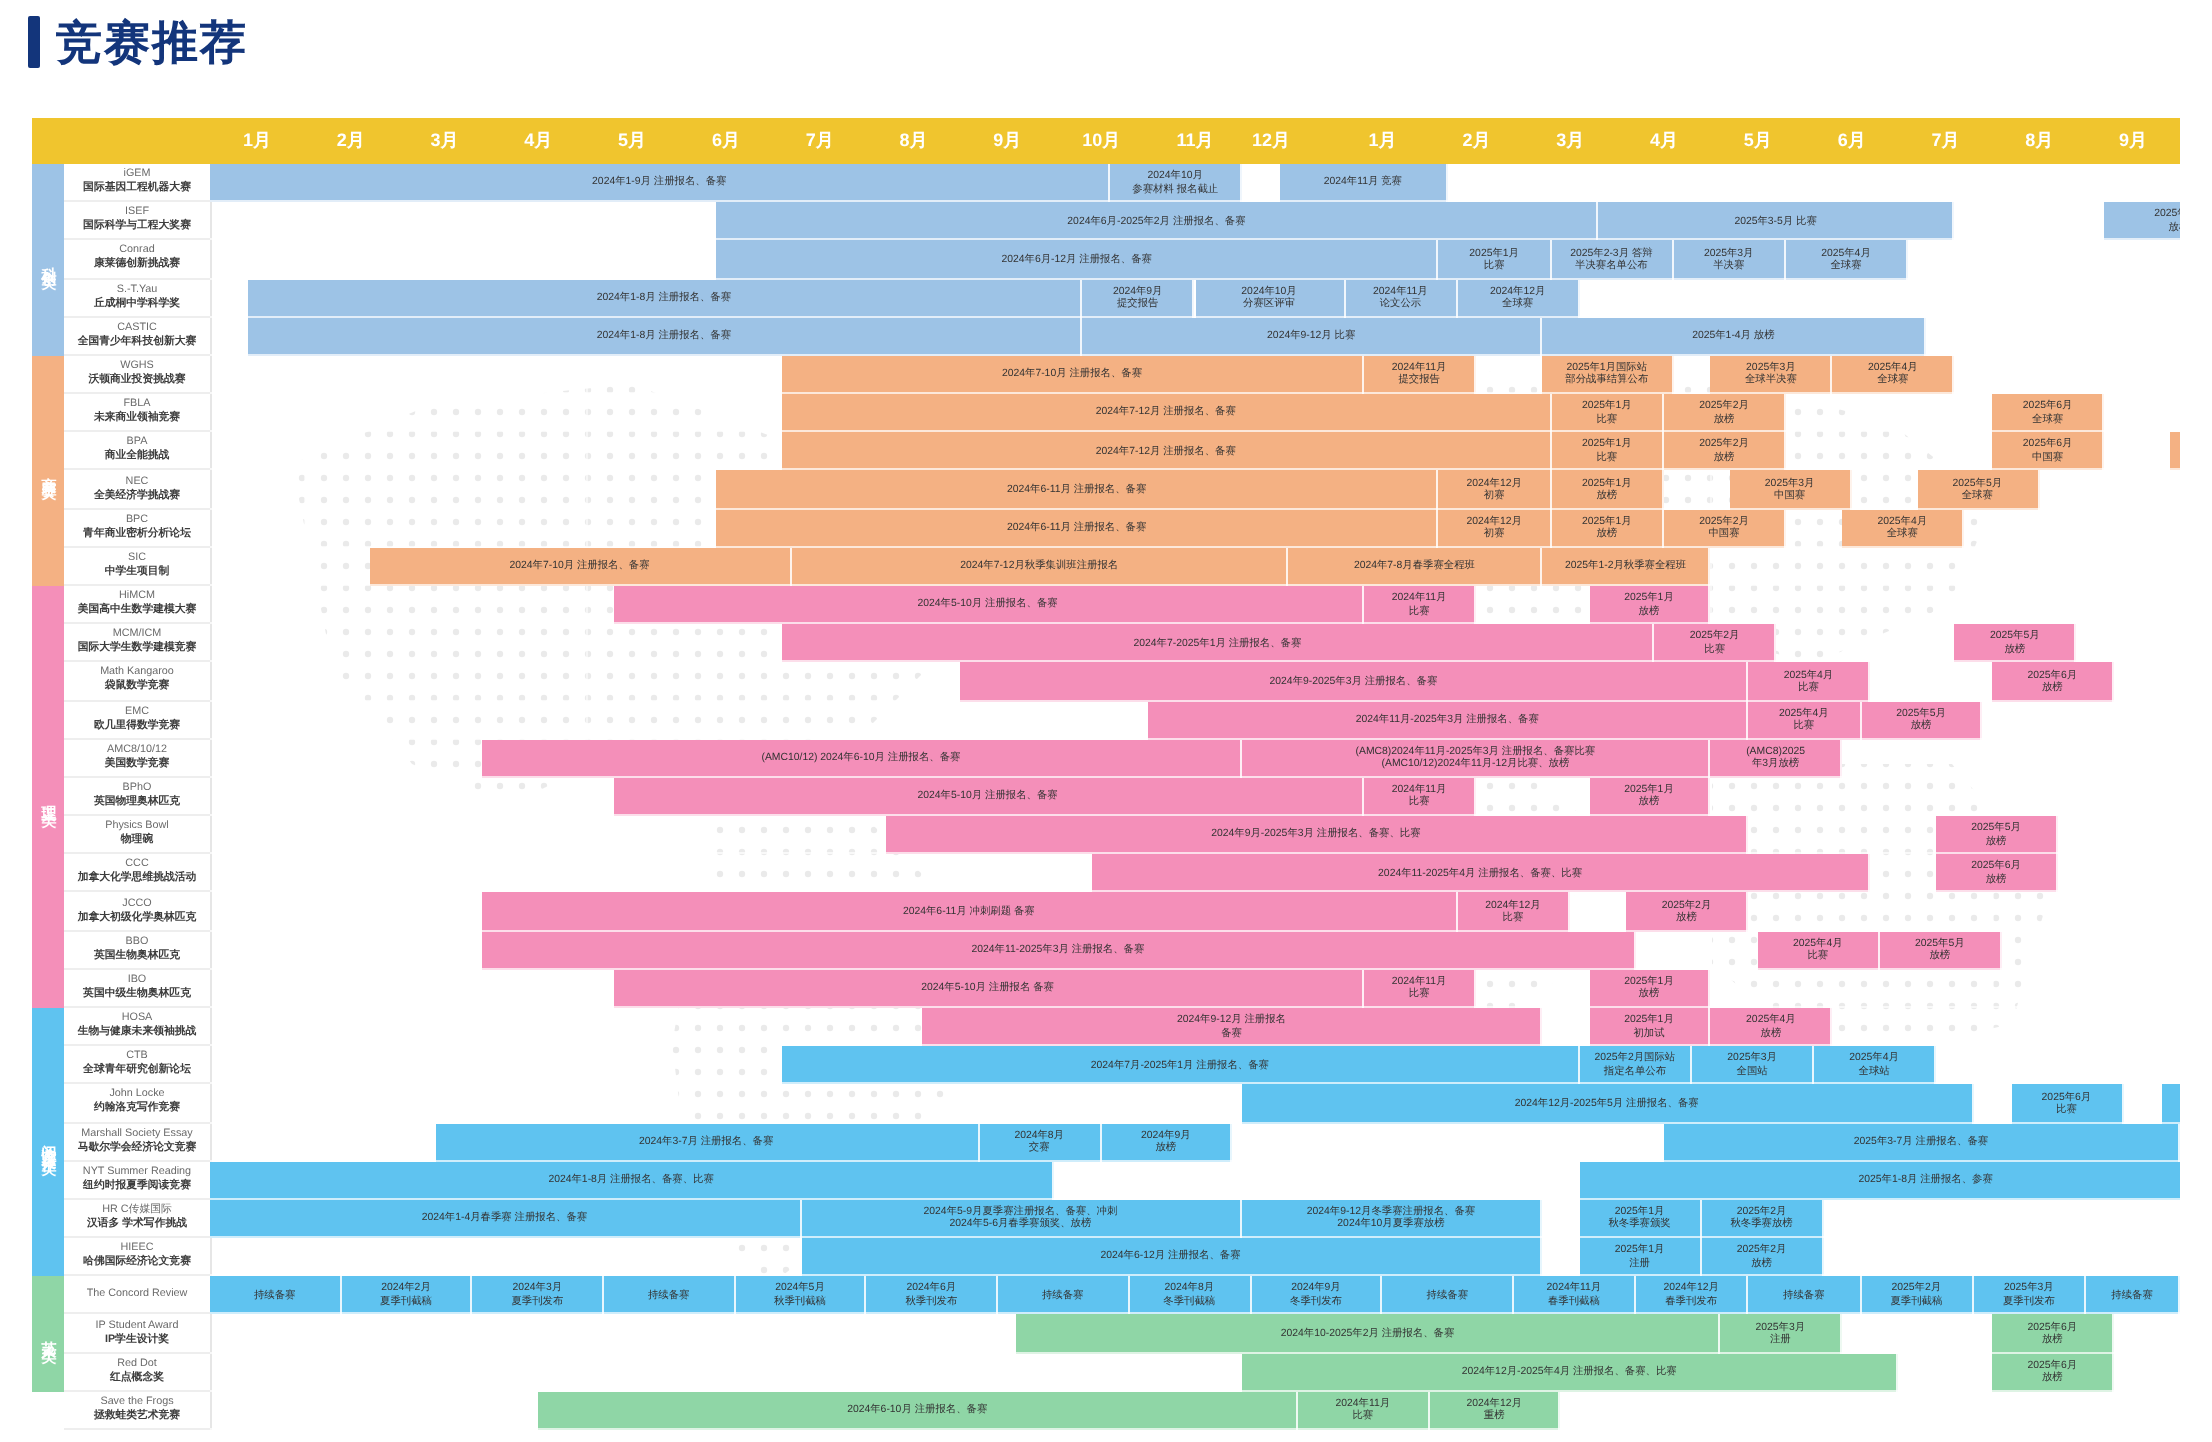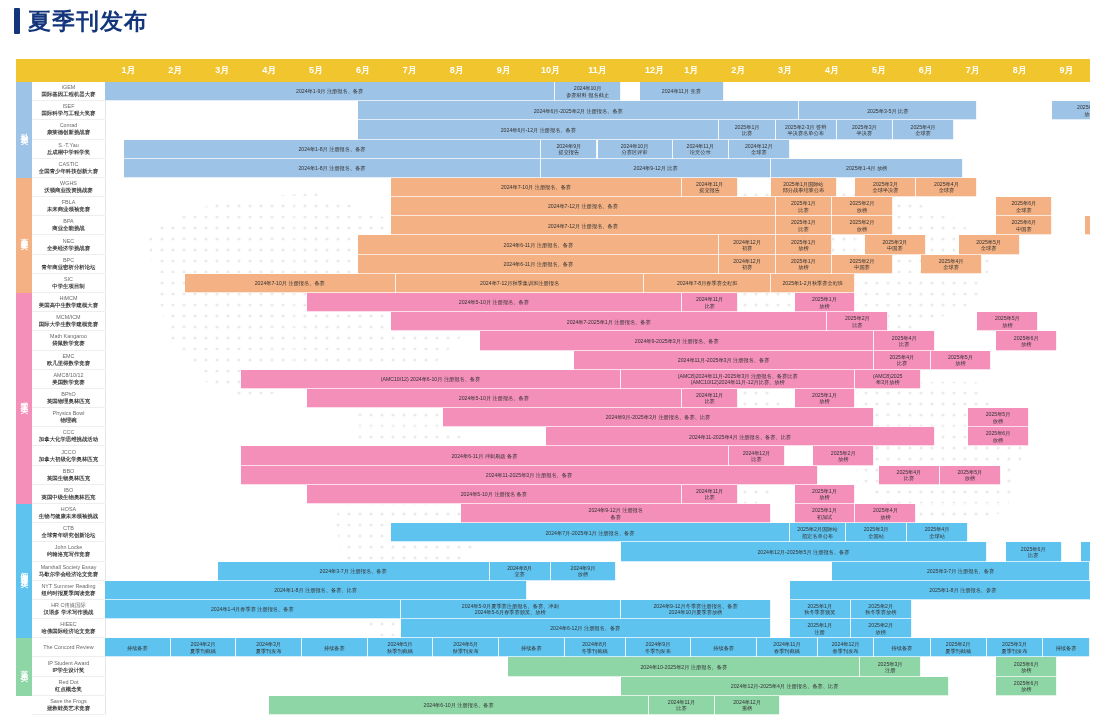--- a/index.html
+++ b/index.html
@@ -61,38 +61,38 @@
 
   .rowsep{position:absolute;left:89px;width:985px;height:1px;background:rgba(255,255,255,.7);}
 </style>
 </head>
 <body>
 
 <div class="page">
 
   <div class="title-wrap">
     <div class="title-bar"></div>
-    <div class="title-text">夏季刊发布</div>
+    <div class="title-text">竞赛推荐</div>
   </div>
 
   <div class="chart">
 
     <div class="hdr" id="hdr">
         <div class="mlabel" style="left: 89px; width: 46.9048px;">1月</div>
         <div class="mlabel" style="left: 135.905px; width: 46.9048px;">2月</div>
         <div class="mlabel" style="left: 182.81px; width: 46.9048px;">3月</div>
         <div class="mlabel" style="left: 229.714px; width: 46.9048px;">4月</div>
         <div class="mlabel" style="left: 276.619px; width: 46.9048px;">5月</div>
         <div class="mlabel" style="left: 323.524px; width: 46.9048px;">6月</div>
         <div class="mlabel" style="left: 370.429px; width: 46.9048px;">7月</div>
         <div class="mlabel" style="left: 417.333px; width: 46.9048px;">8月</div>
         <div class="mlabel" style="left: 464.238px; width: 46.9048px;">9月</div>
         <div class="mlabel" style="left: 511.143px; width: 46.9048px;">10月</div>
         <div class="mlabel" style="left: 558.048px; width: 46.9048px;">11月</div>
-        <div class="mlabel" style="left: 615px; width: 46.9048px;">12月</div>
+        <div class="mlabel" style="left: 596px; width: 46.9048px;">12月</div>
         <div class="mlabel" style="left: 651.857px; width: 46.9048px;">1月</div>
         <div class="mlabel" style="left: 698.762px; width: 46.9048px;">2月</div>
         <div class="mlabel" style="left: 745.667px; width: 46.9048px;">3月</div>
         <div class="mlabel" style="left: 792.571px; width: 46.9048px;">4月</div>
         <div class="mlabel" style="left: 839.476px; width: 46.9048px;">5月</div>
         <div class="mlabel" style="left: 886.381px; width: 46.9048px;">6月</div>
         <div class="mlabel" style="left: 933.286px; width: 46.9048px;">7月</div>
         <div class="mlabel" style="left: 980.19px; width: 46.9048px;">8月</div>
         <div class="mlabel" style="left: 1027.1px; width: 46.9048px;">9月</div>
       </div>

